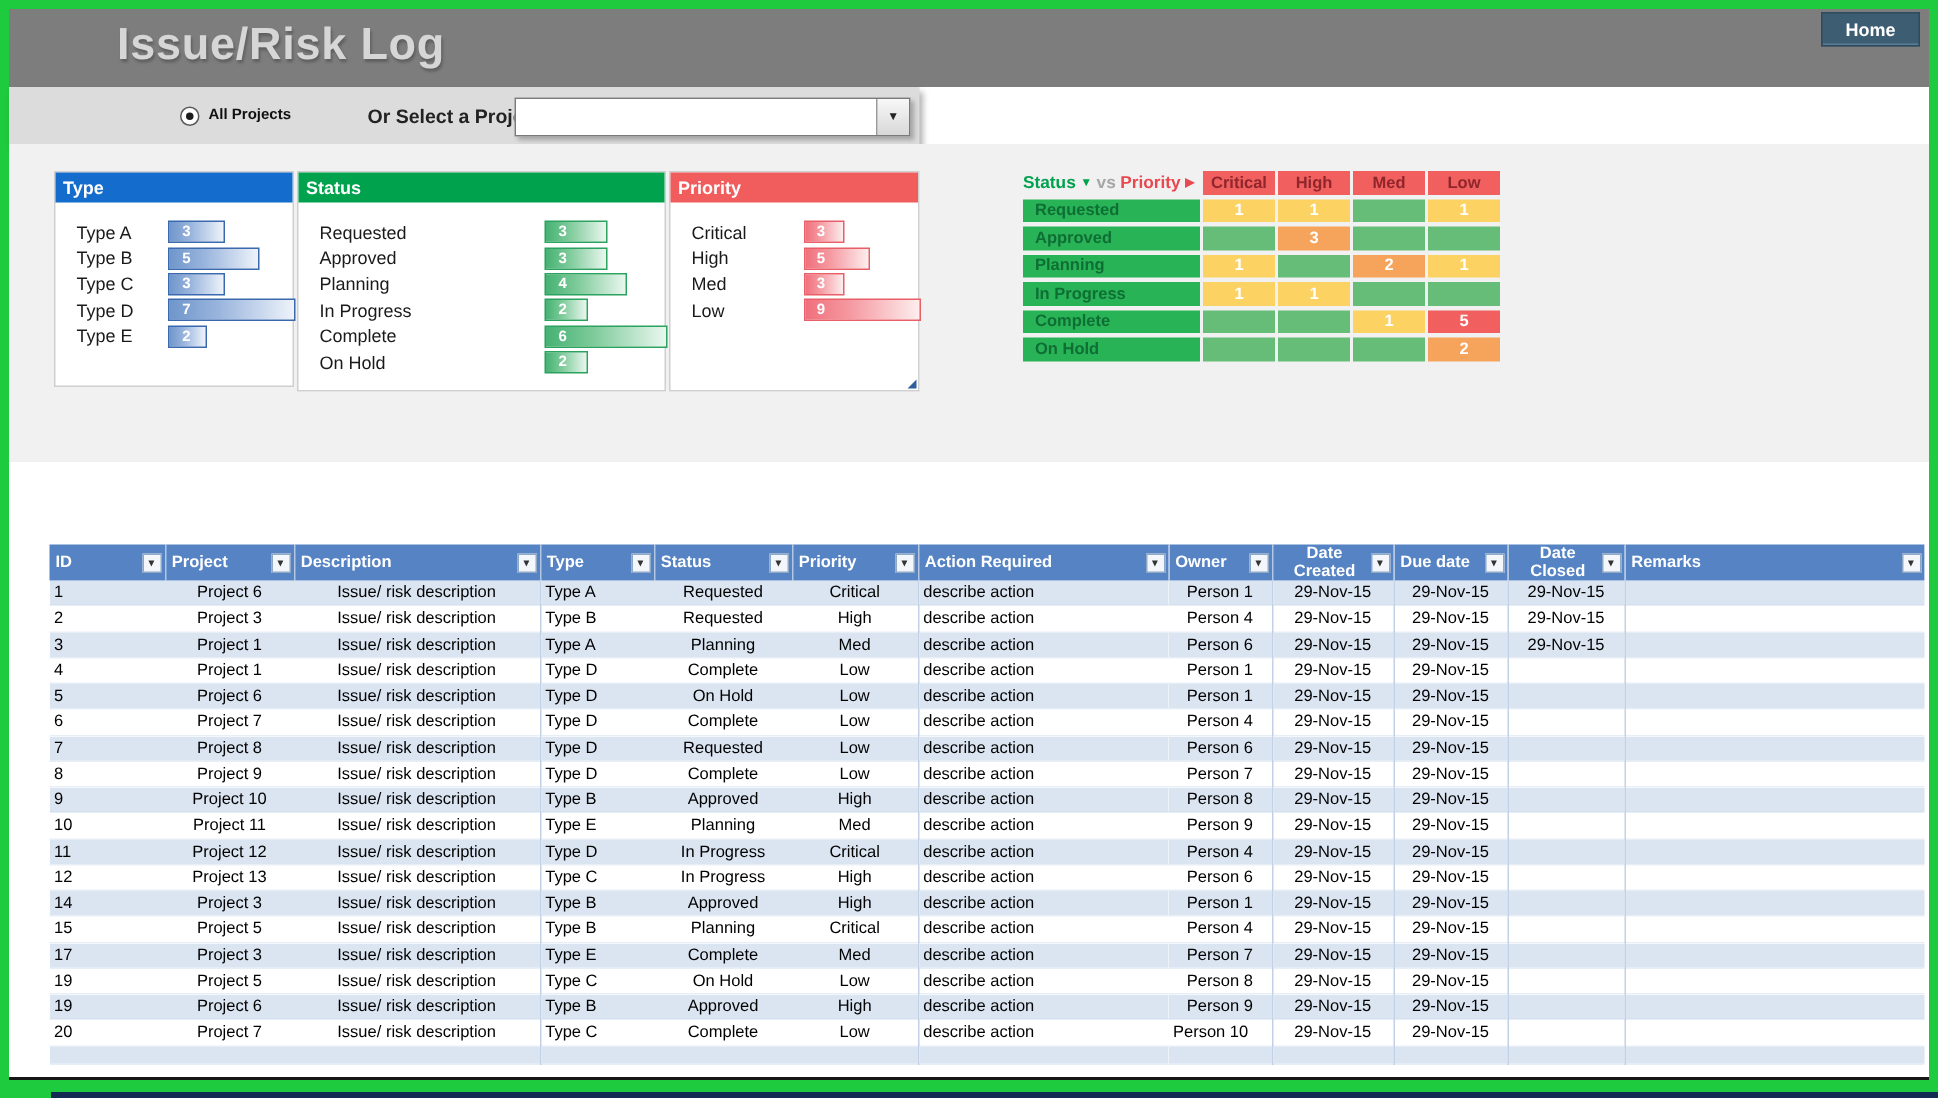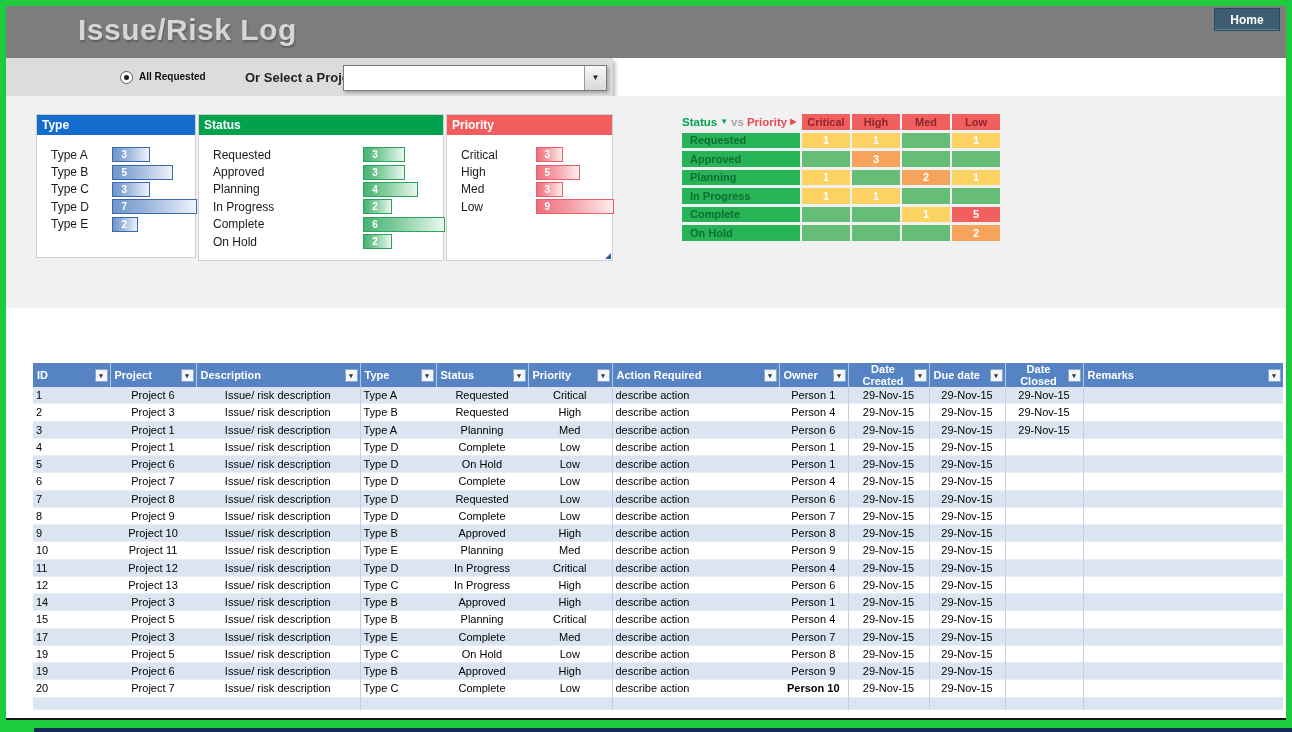--- a/index.html
+++ b/index.html
@@ -73,21 +73,21 @@
 
     <div class="topbar">
       <div class="title">Issue/Risk Log</div>
     </div>
     <button class="home">Home</button>
 
     <div class="filterbar">
       <span class="radio">
           <span class="dot"></span>
         </span>
-      <span class="radio-label">All Requested</span>
+      <span class="radio-label">All Projects</span>
       <span class="select-label">Or Select a Project</span>
       <div class="combo">
         <span class="combo-value"></span>
         <span class="combo-btn">
             <span class="caret">▼</span>
           </span>
       </div>
     </div>
 
     <div class="chart-region">
@@ -599,21 +599,21 @@
             <td style="text-align: left;"></td>
           </tr>
           <tr>
             <td style="text-align: left;">20</td>
             <td style="text-align: center;">Project 7</td>
             <td class="cb" style="text-align: center;">Issue/ risk description</td>
             <td style="text-align: left;">Type C</td>
             <td style="text-align: center;">Complete</td>
             <td class="cb" style="text-align: center;">Low</td>
             <td style="text-align: left;">describe action</td>
-            <td class="cb" style="text-align: center; font-weight: bold;">Person 10</td>
+            <td class="cb" style="">Person 10</td>
             <td class="cb" style="text-align: center;">29-Nov-15</td>
             <td class="cb" style="text-align: center;">29-Nov-15</td>
             <td class="cb" style="text-align: center;"></td>
             <td style="text-align: left;"></td>
           </tr>
           <tr class="empty-row">
             <td></td>
             <td></td>
             <td class="cb"></td>
             <td></td>

